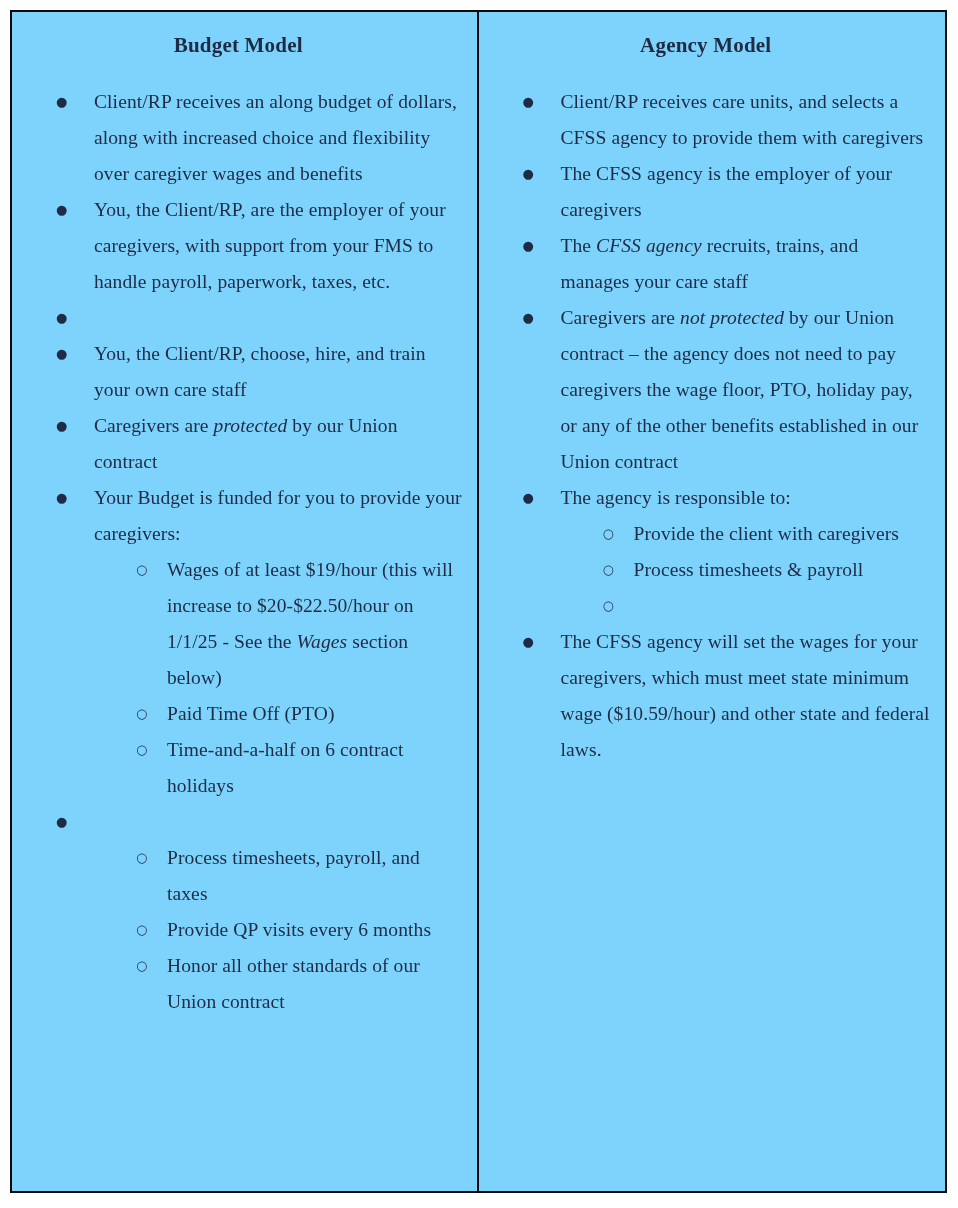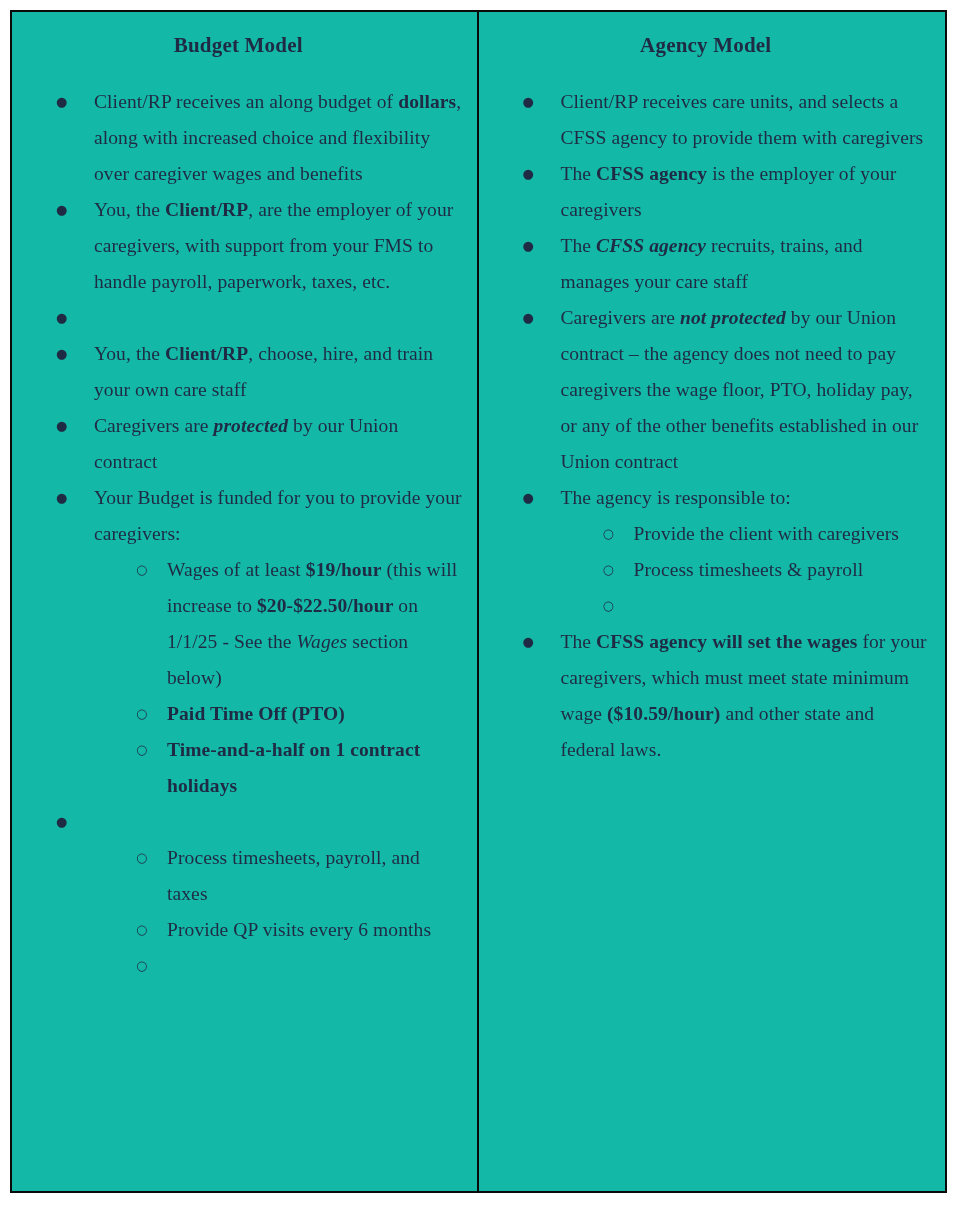--- a/index.html
+++ b/index.html
@@ -18,21 +18,21 @@
   .comparison-table {
     position: absolute;
     left: 10px;
     top: 10px;
     width: 937px;
     min-height: 1183px;
     box-sizing: border-box;
     border: 2px solid #0a0a0a;
     display: flex;
     align-items: stretch;
-    background: #14b8a6;
+    background: #7dd3fc;
   }
   .cell {
     box-sizing: border-box;
     width: 50%;
     padding: 18px 12px 48px 0;
   }
   .cell.left {
     border-right: 2px solid #0a0a0a;
   }
   .cell-title {
@@ -56,21 +56,21 @@
     flex: 0 0 38px;
     line-height: 36px;
     font-size: 13px;
     font-family: "DejaVu Sans", sans-serif;
   }
   .li.level2 .marker {
     flex-basis: 31px;
     font-size: 13px;
   }
   .li-text { flex: 1 1 auto; padding-right: 2px; }
-  .b { font-weight: bold; }
+  .b { font-weight: normal; }
   .i { font-style: italic; }
 </style>
 </head>
 <body>
 
 <div class="comparison-table">
   <div class="cell left">
     <div class="cell-title">Budget Model</div>
     <div class="bullet-list">
         <div class="li level1">
@@ -99,35 +99,36 @@
         <div class="li level2">
           <span class="marker">○</span>
           <span class="li-text"><span>Wages of at least </span><span class="b">$19/hour</span><span> (this will increase to </span><span class="b">$20-$22.50/hour</span><span> on 1/1/25 - See the </span><span class="i">Wages</span><span> section below)</span></span>
         </div>
         <div class="li level2">
           <span class="marker">○</span>
           <span class="li-text"><span class="b">Paid Time Off (PTO)</span></span>
         </div>
         <div class="li level2">
           <span class="marker">○</span>
-          <span class="li-text"><span class="b">Time-and-a-half on 1 contract holidays</span></span>
+          <span class="li-text"><span class="b">Time-and-a-half on 6 contract holidays</span></span>
         </div>
         <div class="li level1">
           <span class="marker">●</span>
         </div>
         <div class="li level2">
           <span class="marker">○</span>
           <span class="li-text"><span>Process timesheets, payroll, and taxes</span></span>
         </div>
         <div class="li level2">
           <span class="marker">○</span>
           <span class="li-text"><span>Provide QP visits every 6 months</span></span>
         </div>
         <div class="li level2">
           <span class="marker">○</span>
+          <span class="li-text"><span>Honor all other standards of our Union contract</span></span>
         </div>
       </div>
   </div>
   <div class="cell right">
     <div class="cell-title">Agency Model</div>
     <div class="bullet-list">
         <div class="li level1">
           <span class="marker">●</span>
           <span class="li-text"><span>Client/RP receives care units, and selects a CFSS agency to provide them with caregivers</span></span>
         </div>

